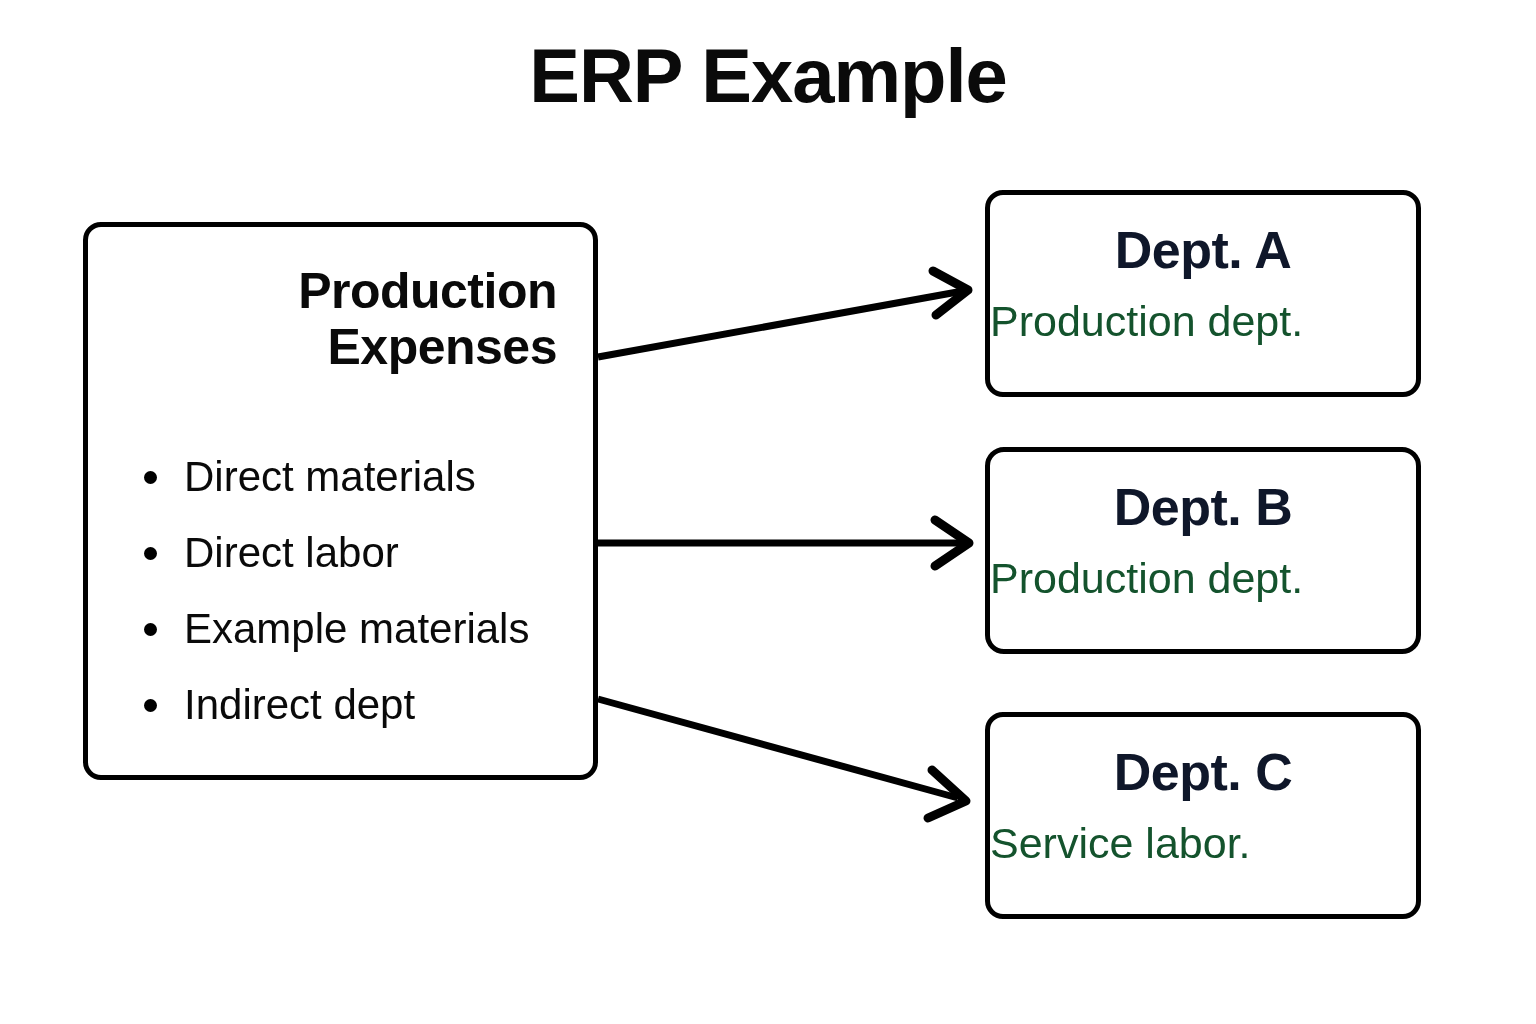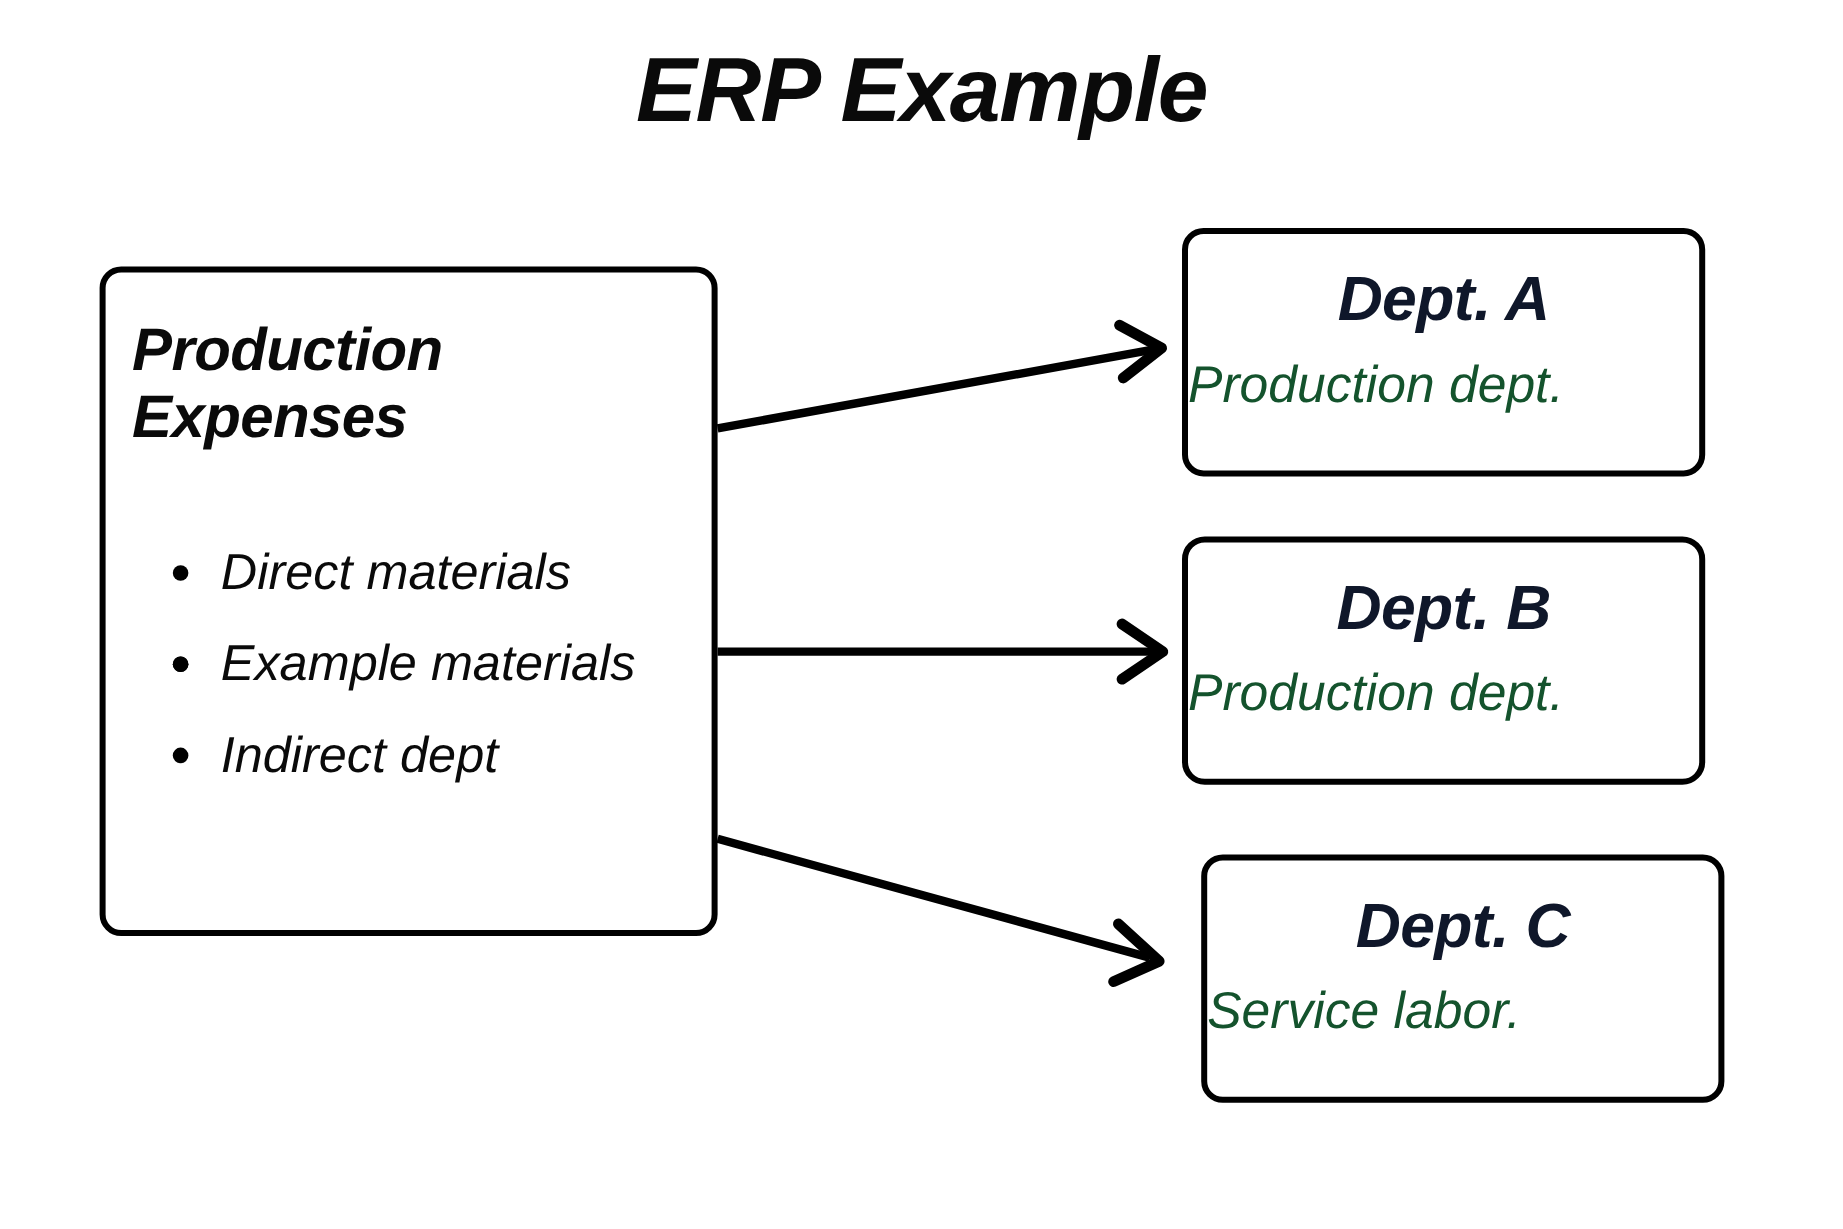--- a/index.html
+++ b/index.html
@@ -8,21 +8,20 @@
     background: #ffffff;
   }
   #canvas {
     position: relative;
     width: 1536px;
     height: 1024px;
     background: #ffffff;
     overflow: hidden;
     font-family: "Liberation Sans", sans-serif;
     color: #000000;
-    font-style: italic;
   }
 
   
   #diagram-title {
     position: absolute;
     left: 0;
     top: 38px;
     width: 1536px;
     text-align: center;
     font-size: 76px;
@@ -46,26 +45,26 @@
     left: 83px;
     top: 222px;
     width: 515px;
     height: 558px;
   }
   #source-heading {
     position: absolute;
     left: 0;
     top: 36px;
     width: 100%;
-    text-align: left;
+    text-align: right;
     font-size: 50px;
     font-weight: bold;
     line-height: 1.12;
     letter-spacing: -0.5px;
-    padding: 0 22px;
+    padding: 0 36px;
     box-sizing: border-box;
     color: #0a0a0a;
   }
   #source-list {
     position: absolute;
     left: 40px;
     top: 212px;
     right: 14px;
     margin: 0;
     padding: 0;
@@ -90,21 +89,21 @@
   }
 
   
   .dept-box {
     left: 985px;
     width: 436px;
     height: 207px;
   }
   #dept-box-0 { top: 190px; }
   #dept-box-1 { top: 447px; border-radius: 19px; }
-  #dept-box-2 { top: 712px; margin-left: 16px; }
+  #dept-box-2 { top: 712px; }
 
   .dept-title {
     position: absolute;
     left: 0;
     top: 28px;
     width: 100%;
     text-align: center;
     font-size: 52px;
     font-weight: bold;
     line-height: 1.05;
@@ -144,20 +143,21 @@
 
     <div id="source-heading">Production Expenses</div>
 
     <ul id="source-list">
       <li>
         <span class="bullet-dot"></span>
         <span>Direct materials</span>
       </li>
       <li>
         <span class="bullet-dot"></span>
+        <span>Direct labor</span>
       </li>
       <li>
         <span class="bullet-dot"></span>
         <span>Example materials</span>
       </li>
       <li>
         <span class="bullet-dot"></span>
         <span>Indirect dept</span>
       </li>
     </ul>

